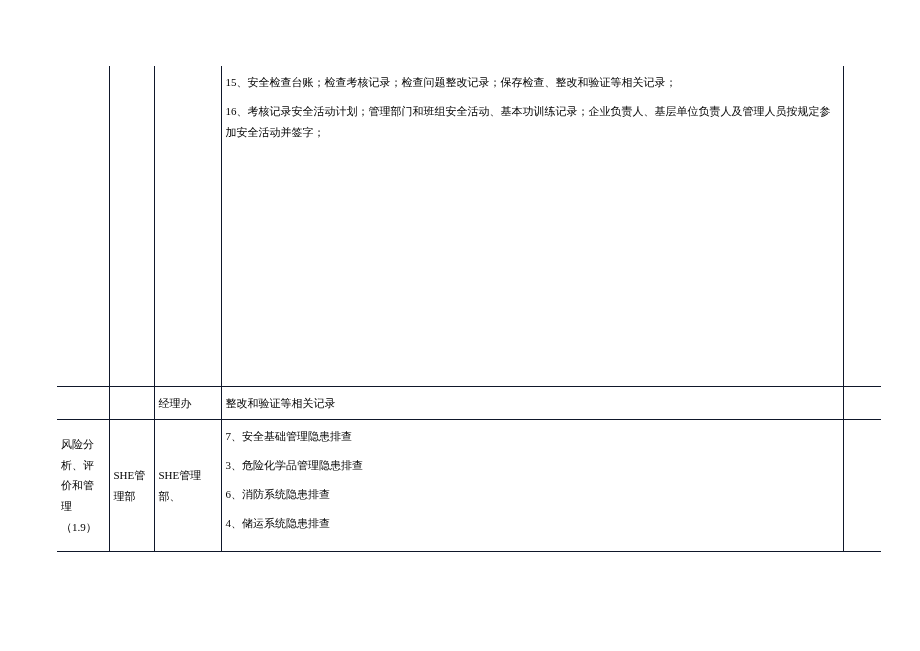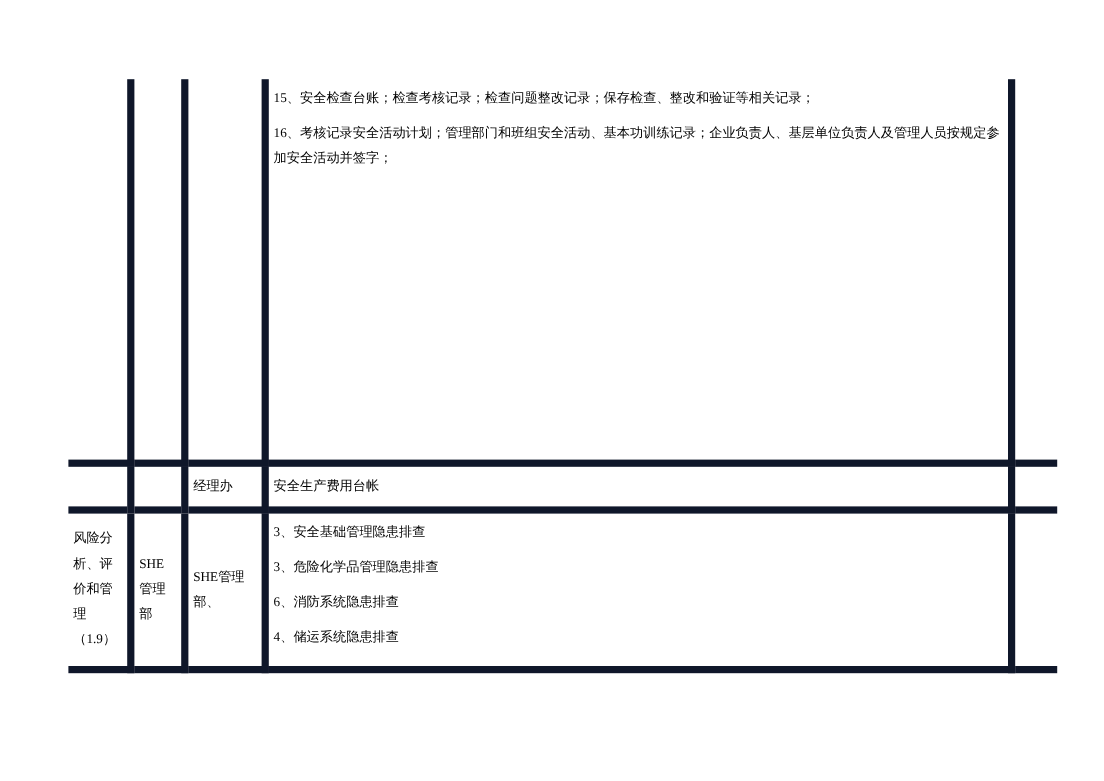--- a/index.html
+++ b/index.html
@@ -18,21 +18,21 @@
       width: 920px;
       height: 651px;
       position: relative;
     }
     table {
       border-collapse: collapse;
       table-layout: fixed;
       position: absolute;
     }
     td {
-      border: 6px solid #0f172a;
+      border: 1px solid #0f172a;
       vertical-align: top;
       padding: 6px 4px;
       font-size: 11px;
       line-height: 1.9;
     }
     .col0 { width: 52px; }
     .col1 { width: 45px; }
     .col2 { width: 67px; }
     .col3 { width: 622px; }
     .col4 { width: 38px; }
@@ -66,31 +66,31 @@
         <p>15、安全检查台账；检查考核记录；检查问题整改记录；保存检查、整改和验证等相关记录；</p>
         <p>16、考核记录安全活动计划；管理部门和班组安全活动、基本功训练记录；企业负责人、基层单位负责人及管理人员按规定参加安全活动并签字；</p>
       </td>
       <td class="topcell nb-top nb-right"></td>
     </tr>
 
     <tr>
       <td class="midcell nb-left" style="border-top:none; border-bottom:none;"></td>
       <td class="midcell" style="border-top:none; border-bottom:none;"></td>
       <td class="midcell centered">经理办</td>
-      <td class="midcell centered">安全生产费用台帐</td>
+      <td class="midcell centered">整改和验证等相关记录</td>
       <td class="midcell nb-right"></td>
     </tr>
 
 
     <tr>
       <td class="nb-left centered" style="height:132px;">风险分析、评价和管理（1.9）</td>
       <td class="centered">SHE管理部</td>
       <td class="centered">SHE管理部、</td>
       <td class="content-list">
-        <p>3、安全基础管理隐患排查</p>
+        <p>7、安全基础管理隐患排查</p>
         <p>3、危险化学品管理隐患排查</p>
         <p>6、消防系统隐患排查</p>
         <p>4、储运系统隐患排查</p>
       </td>
       <td class="nb-right"></td>
     </tr>
   </tbody>
     </table>
 </div>
 

